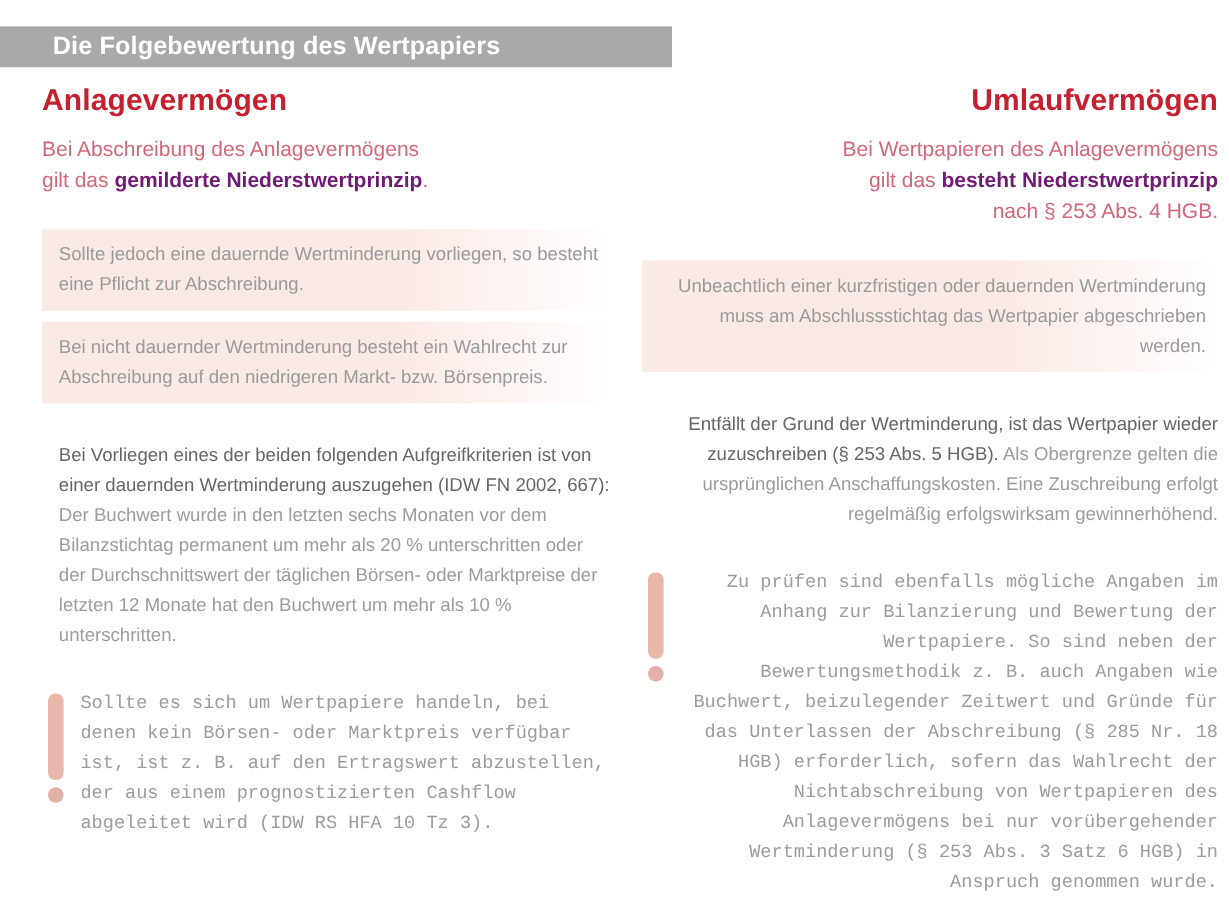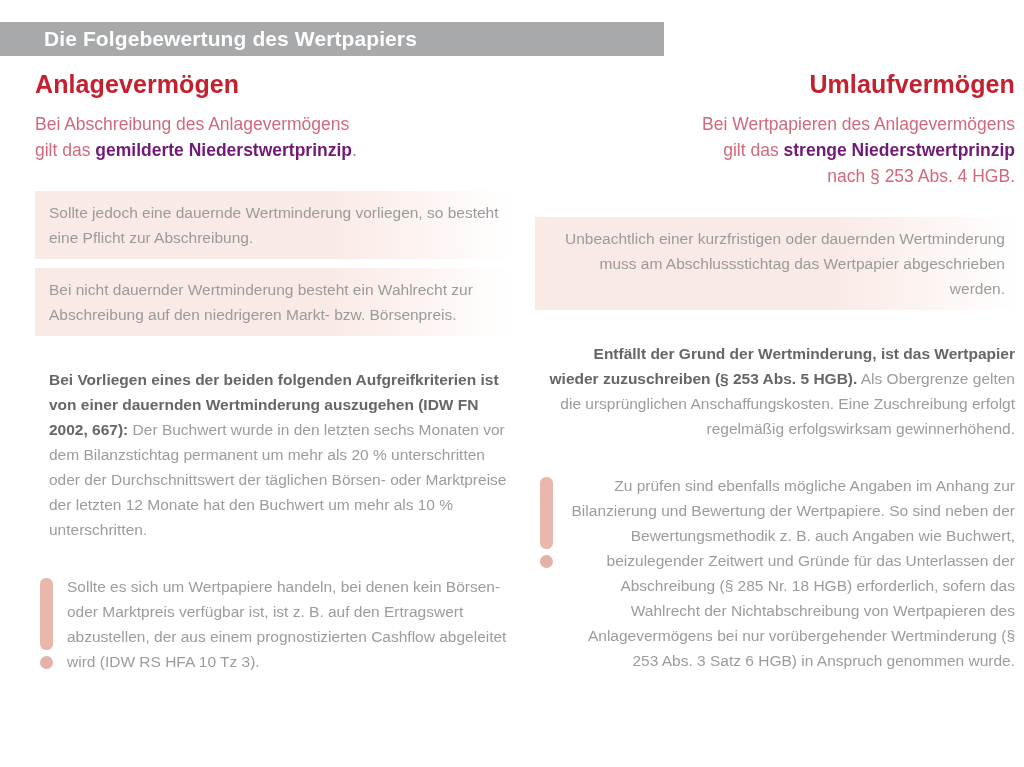--- a/index.html
+++ b/index.html
@@ -13,21 +13,21 @@
     font-family: "Liberation Sans", sans-serif;
     overflow: hidden;
     position: relative;
   }
 
   
   .title-bar {
     position: absolute;
     left: 0;
     top: 22px;
-    width: 664px;
+    width: 560px;
     height: 34px;
     background: #a7a9ab;
     display: flex;
     align-items: center;
   }
   .title-bar .title-text {
     color: #ffffff;
     font-size: 21px;
     font-weight: bold;
     letter-spacing: 0.1px;
@@ -85,31 +85,32 @@
   
   .body-par {
     color: #9c9c9c;
     font-size: 15.5px;
     line-height: 25px;
     margin: 0 0 10px 0;
     padding-left: 14px;
   }
   .body-par b {
     color: #666666;
-    font-weight: bold;
+    font-weight: normal;
   }
 
   
   .note {
     position: relative;
     padding-left: 32px;
     color: #9c9c9c;
     font-size: 15.5px;
     line-height: 25px;
     margin: 0 0 10px 0;
+    font-family: Liberation Mono, monospace;
   }
   .excl-icon {
     position: absolute;
     left: 5px;
     top: 4px;
     width: 13px;
     height: 93px;
   }
   .excl-icon .excl-bar {
     position: absolute;
@@ -175,21 +176,21 @@
     </div>
 
   </div>
 
   <div class="col col-right">
 
     <h2 class="col-heading">Umlaufvermögen</h2>
 
     <p class="intro">
       <span>Bei Wertpapieren des Anlagevermögens</span><br>
-      <span>gilt das </span><b>strenge Niederstwertprinzip</b><br>
+      <span>gilt das </span><b>besteht Niederstwertprinzip</b><br>
       <span>nach § 253 Abs. 4 HGB.</span>
     </p>
 
     <div class="spacer-sm"></div>
 
     <div class="pink-box">Unbeachtlich einer kurzfristigen oder dauernden Wertminderung muss am Abschlussstichtag das Wertpapier abgeschrieben werden.</div>
 
     <div class="spacer-md"></div>
 
     <p class="body-par">

